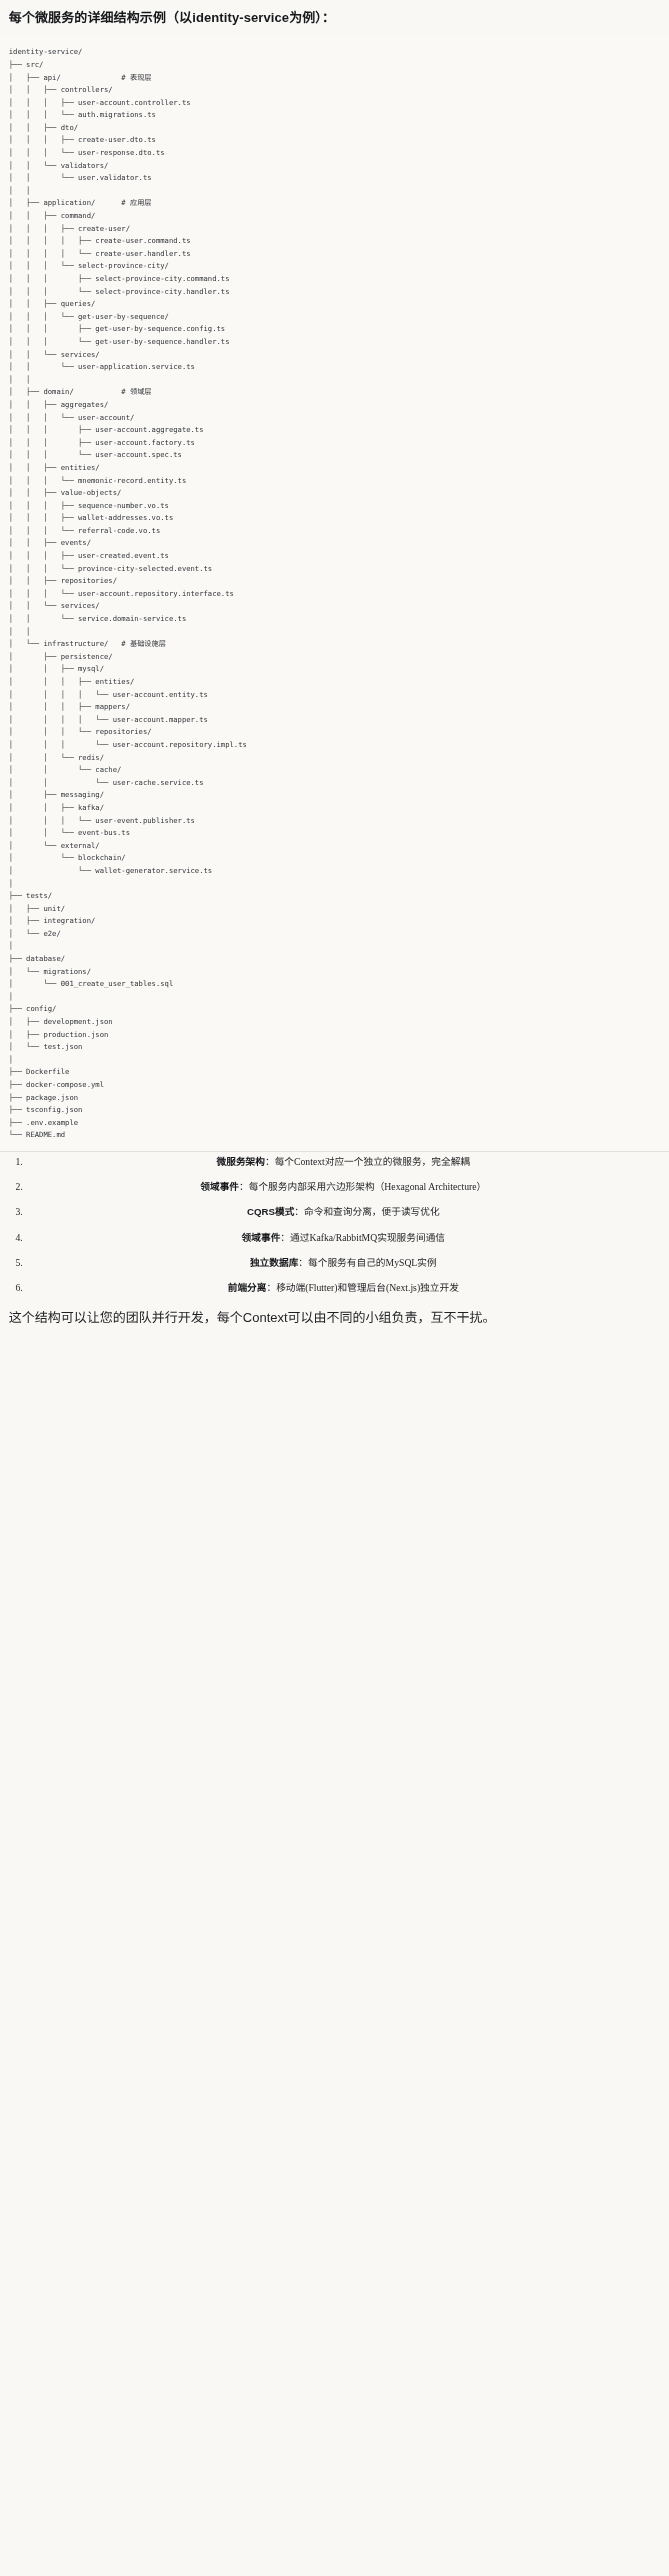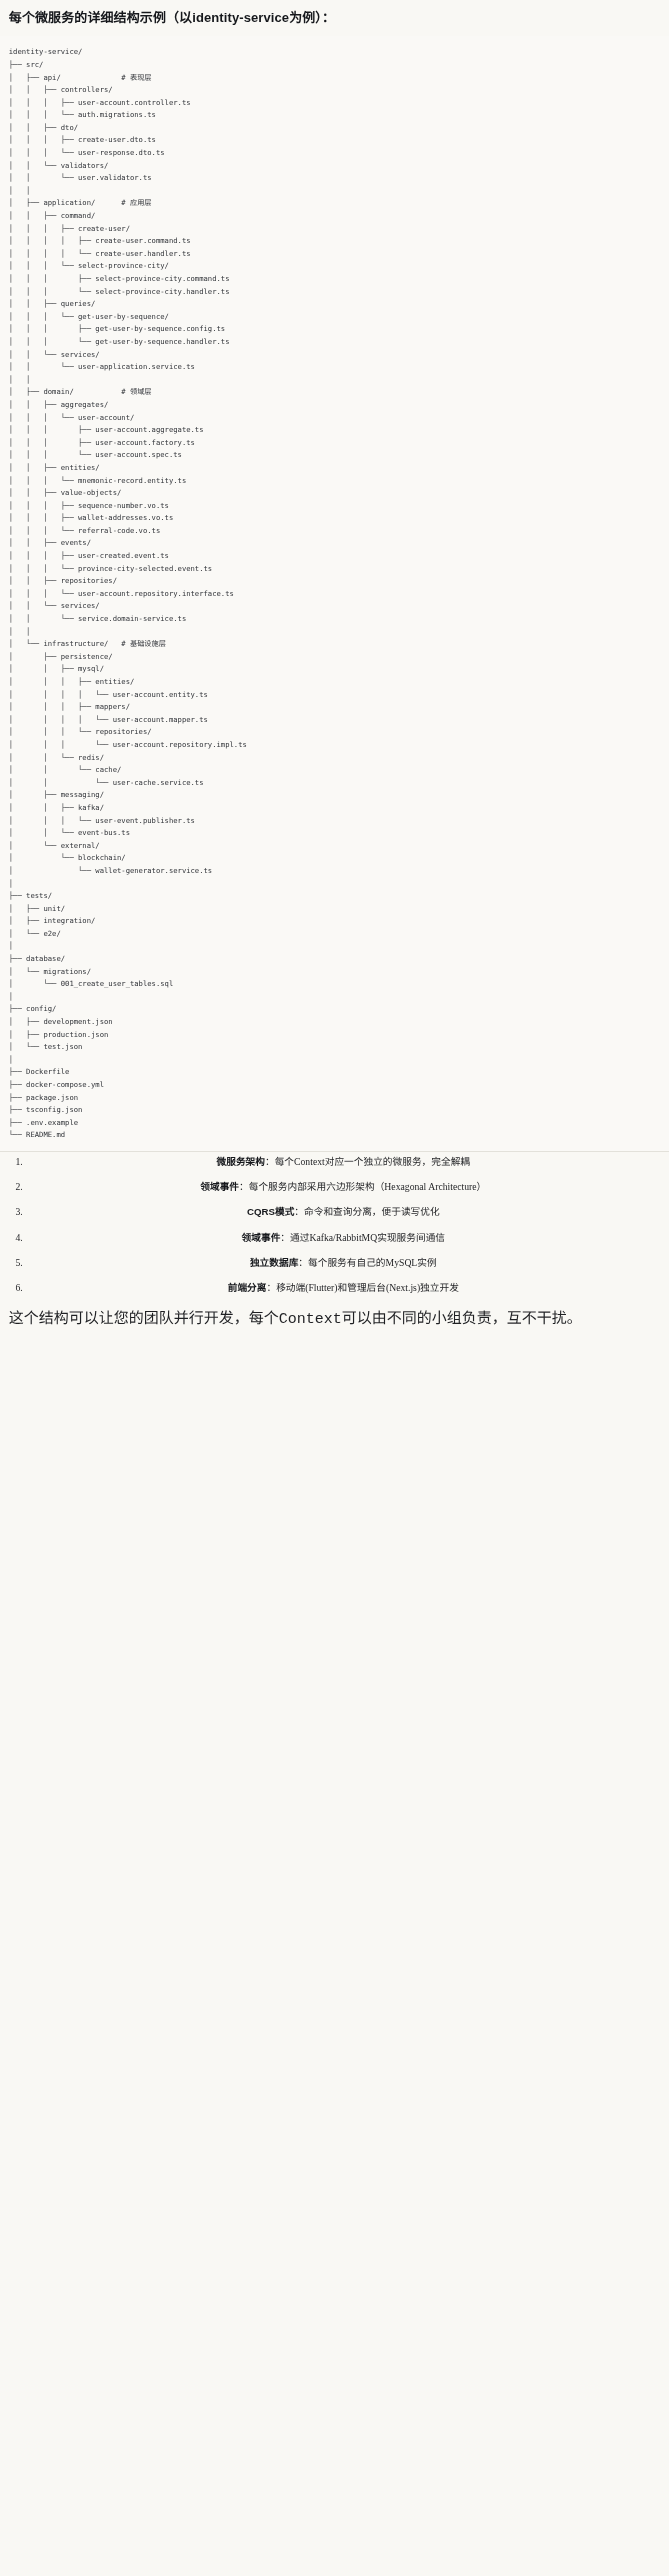--- a/index.html
+++ b/index.html
@@ -94,22 +94,22 @@
     font-weight: bold;
     color: #16181c;
   }
   .note-sep {
     color: #1f2023;
   }
   .note-desc {
     color: #1f2023;
   }
   .closing {
-    font-family: Liberation Mono, monospace;
-    font-size: 15px;
+    font-family: Liberation Sans, sans-serif;
+    font-size: 13px;
     line-height: 1.6;
     color: #1f2023;
     margin: 12.5px 0 0 0;
     padding: 0 0 7.5px 0;
   }
 </style>
 </head>
 <body>
 
 <div class="page">

